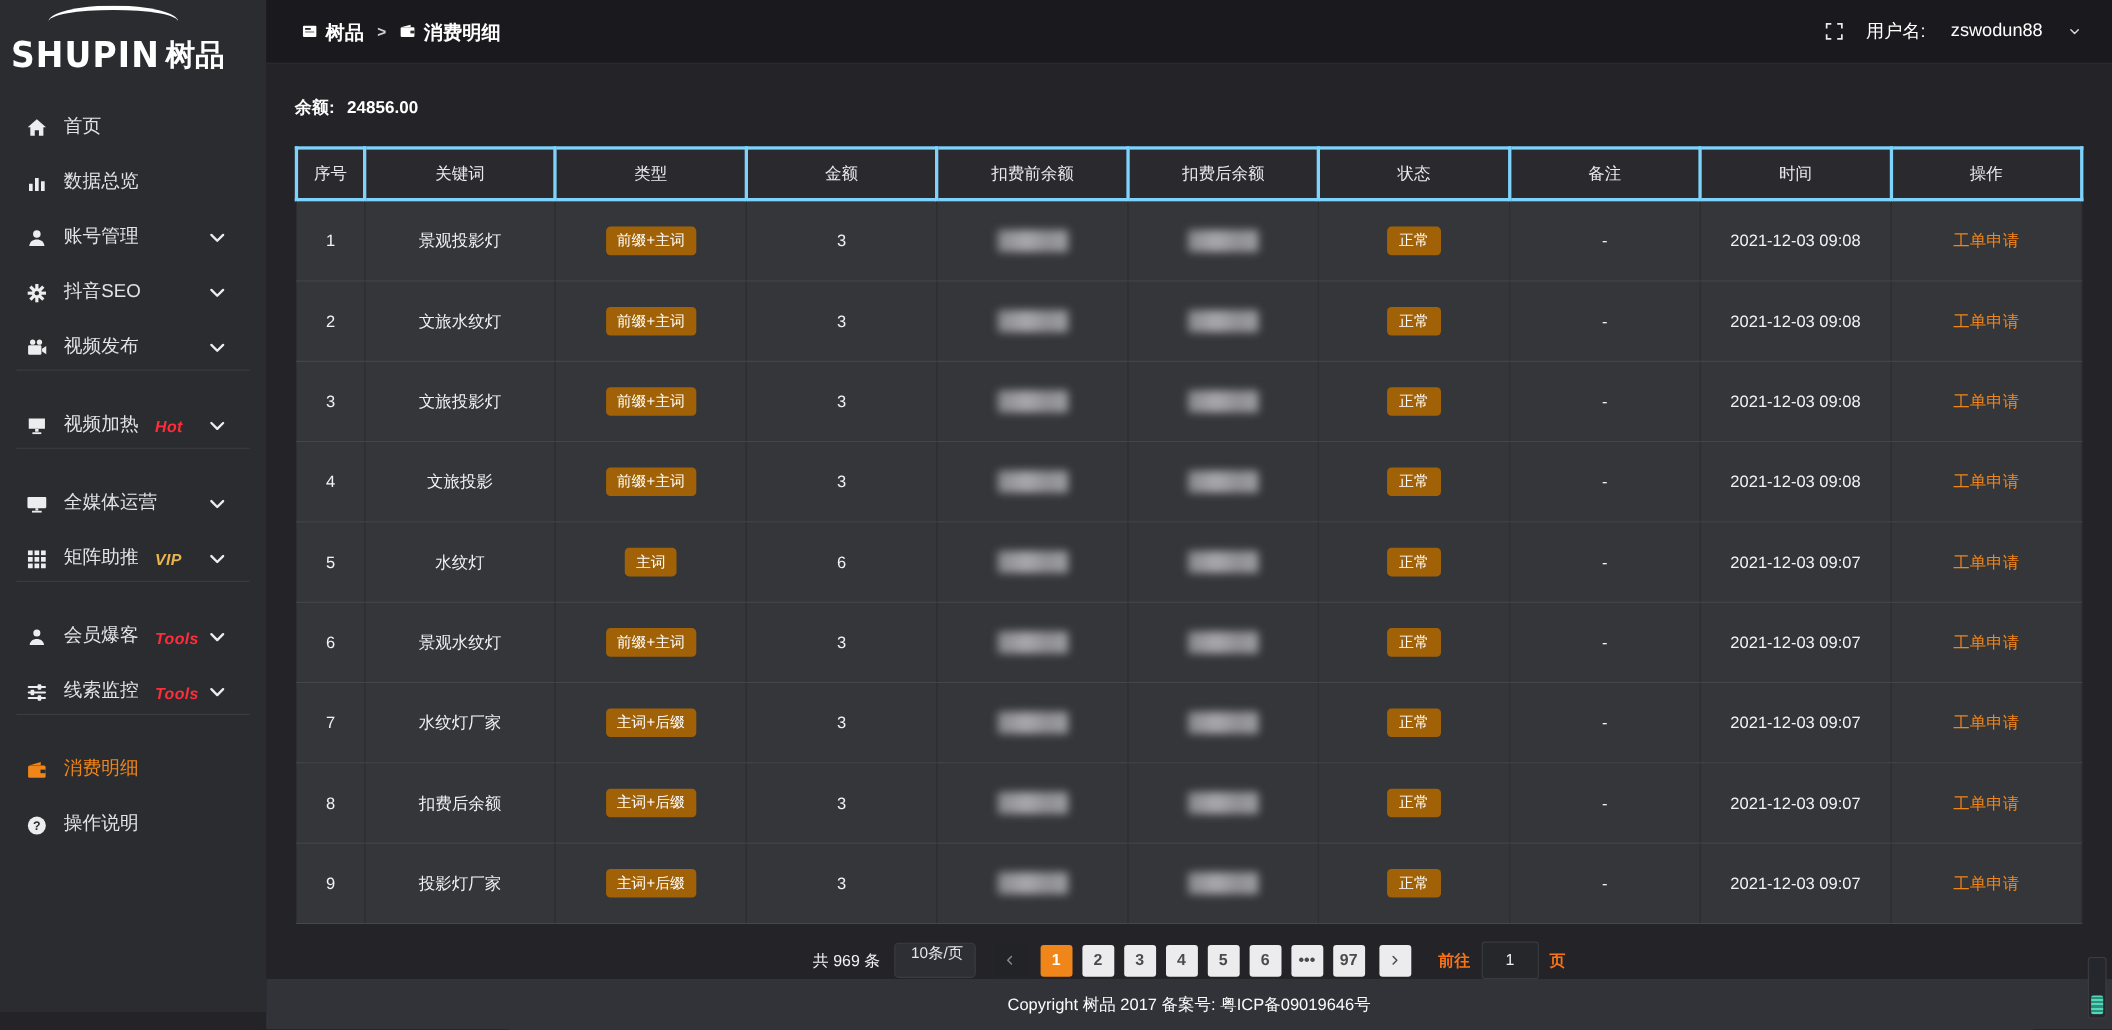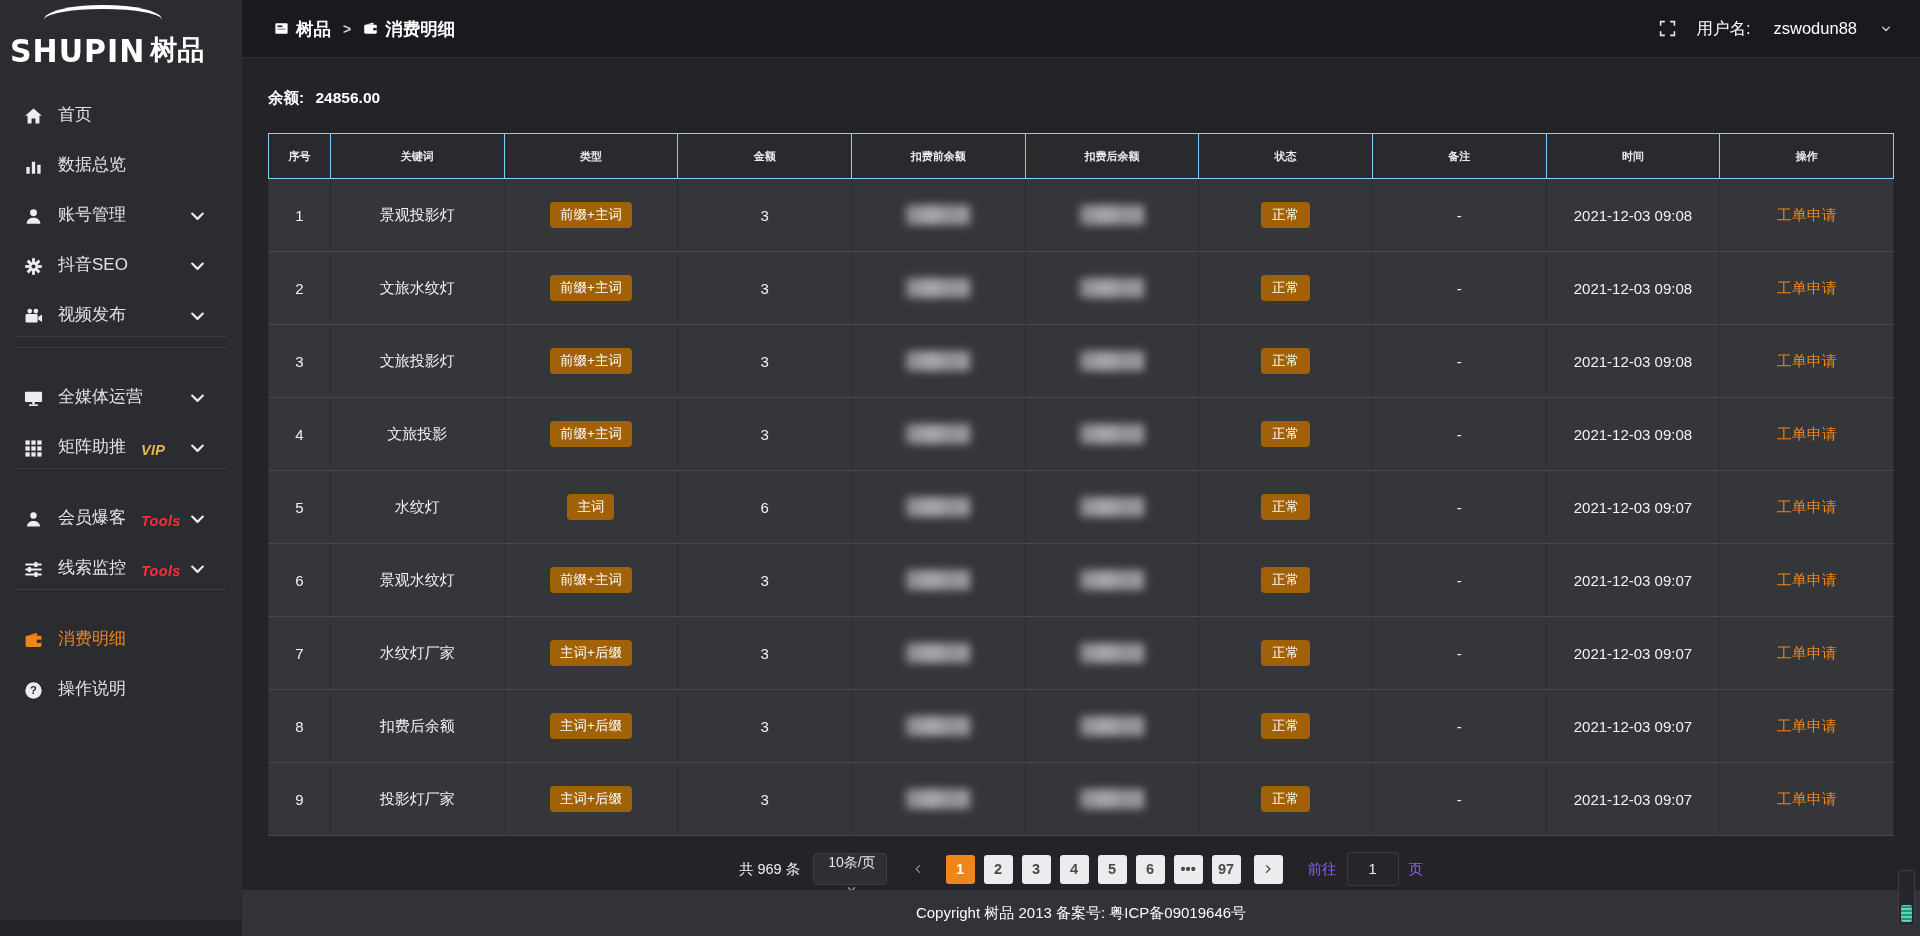--- a/index.html
+++ b/index.html
@@ -32,22 +32,22 @@
   .crumb-sep{color:#d3d3d6;font-size:14px;margin:0 12px;font-weight:bold;}
   .top-right{margin-left:auto;display:flex;align-items:center;gap:20px;font-size:16.5px;}
   .fullscreen-btn{width:17px;height:17px;color:#e8e8ea;cursor:pointer;display:inline-flex;}
   .user-chip{display:flex;align-items:center;gap:23px;cursor:pointer;}
   .user-chevron{width:12px;height:12px;color:#d6d6d9;display:inline-flex;}
   
   .content{position:absolute;left:242px;top:58px;right:0;bottom:0;background:#242428;z-index:1;}
   .balance{padding:30px 26px 0;font-size:15.5px;font-weight:bold;color:#fff;}
   .balance-value{margin-left:7px;}
   .data-table{width:calc(100% - 52px);margin:24px 26px 0;border-collapse:collapse;table-layout:fixed;}
-  .data-table th{background:#2a2a2e;height:42px;font-size:11px;font-weight:bold;color:#ebebee;
-    border:1px solid #7dd3fc;}
+  .data-table th{background:#2a2a2e;height:42px;font-size:15px;font-weight:normal;color:#ebebee;
+    border:3px solid #7dd3fc;}
   .data-table td{background:#353639;height:70px;font-size:15px;color:#f2f2f4;text-align:center;
     border-left:1px solid #2d2e31;border-right:1px solid #2d2e31;
     border-top:1px solid #46474b;border-bottom:1px solid #46474b;}
   .type-badge,.status-badge{display:inline-block;background:#a16207;color:#fff;font-size:13.5px;
     padding:6px 10px;border-radius:4px;line-height:1;}
   .status-badge{padding:6px 11px;}
   .masked{width:64px;height:20px;margin:0 auto;border-radius:2px;
     background:linear-gradient(90deg,#87878b,#a9a9ad 40%,#909094 70%,#9e9ea2);filter:blur(4px);}
   .action-link{color:#f08519;cursor:pointer;}
   
@@ -56,21 +56,21 @@
   .page-size-select{background:#2e2f34;border:1px solid #3c3d42;border-radius:4px;height:30px;display:flex;
     align-items:center;gap:12px;padding:0 10px 0 14px;font-size:14px;color:#e6e6e9;cursor:pointer;margin-right:8px;flex-direction:column;}
   .select-chevron{width:11px;height:11px;color:#9a9b9f;display:inline-flex;}
   .pg-btn{min-width:29px;height:29px;padding:0 4px;box-sizing:border-box;border-radius:3px;display:flex;align-items:center;
     justify-content:center;font-size:14.5px;background:#ececee;color:#4a4a4e;font-weight:600;cursor:pointer;border:none;}
   .pg-btn .icn{width:12px;height:12px;display:inline-flex;}
   .pg-btn.prev{background:#222327;color:#8a8a8e;margin-right:4px;}
   .pg-btn.next{margin-left:4px;}
   .pg-btn.active{background:#f08519;color:#fff;}
   .pg-goto{display:flex;align-items:center;gap:10px;margin-left:16px;}
-  .goto-label{color:#8b5cf6;font-weight:normal;}
+  .goto-label{color:#f97316;font-weight:bold;}
   .goto-input{width:46px;height:30px;background:#26272b;border:1px solid #3a3b40;border-radius:3px;color:#f0f0f2;
     text-align:center;font-size:14.5px;font-family:"Liberation Sans",sans-serif;}
   
   .footer{position:absolute;left:242px;right:0;bottom:0;height:46px;background:#323338;display:flex;
     align-items:center;justify-content:center;color:#fbfbfc;font-size:15px;z-index:1;}
   
   .scroll-widget{position:absolute;right:5px;bottom:10px;width:15px;height:54px;background:#26272c;
     border:1px solid #3c3d42;border-radius:3px;z-index:6;cursor:pointer;}
   .scroll-thumb{position:absolute;bottom:3px;left:2px;right:2px;height:17px;border-radius:2px;
     background:repeating-linear-gradient(0deg,#52d8b9 0 2px,#2f8f7a 2px 4px);}
@@ -145,20 +145,36 @@
           </svg>
         </span>
         <span>视频发布</span>
         <span class="mi-chevron icn">
           <svg viewBox="0 0 16 16" fill="none" stroke="currentColor" stroke-width="1.8" stroke-linecap="round" stroke-linejoin="round">
             <path d="M3.5 5.5 8 10l4.5-4.5"></path>
           </svg>
         </span>
       </div>
       <div class="menu-divider"></div>
+      <div class="menu-item">
+        <span class="icn">
+          <svg viewBox="0 0 16 16" fill="currentColor">
+            <path d="M1.8 2h12.4v8H1.8z"></path>
+            <rect x="6.7" y="10" width="2.6" height="2.2"></rect>
+            <rect x="4.6" y="12.6" width="6.8" height="1.4"></rect>
+          </svg>
+        </span>
+        <span>视频加热</span>
+        <span class="mi-badge" style="color: rgb(255, 45, 58);">Hot</span>
+        <span class="mi-chevron icn">
+          <svg viewBox="0 0 16 16" fill="none" stroke="currentColor" stroke-width="1.8" stroke-linecap="round" stroke-linejoin="round">
+            <path d="M3.5 5.5 8 10l4.5-4.5"></path>
+          </svg>
+        </span>
+      </div>
       <div class="menu-divider"></div>
       <div class="menu-item">
         <span class="icn">
           <svg viewBox="0 0 16 16" fill="currentColor">
             <rect x="0.8" y="2.3" width="14.4" height="8.6" rx="0.8"></rect>
             <rect x="6.9" y="11" width="2.2" height="1.7"></rect>
             <rect x="4.3" y="12.9" width="7.4" height="1.4"></rect>
           </svg>
         </span>
         <span>全媒体运营</span>
@@ -509,18 +525,18 @@
       </div>
     <div class="pg-goto">
       <span class="goto-label">前往</span>
       <input class="goto-input" value="1" style="">
       <span class="goto-label">页</span>
     </div>
   </div>
 </main>
 
 <footer class="footer">
-  <span>Copyright 树品 2013 备案号: 粤ICP备09019646号</span>
+  <span>Copyright 树品 2017 备案号: 粤ICP备09019646号</span>
 </footer>
 
 <div class="scroll-widget">
   <div class="scroll-thumb"></div>
 </div>
 
 </body></html>

